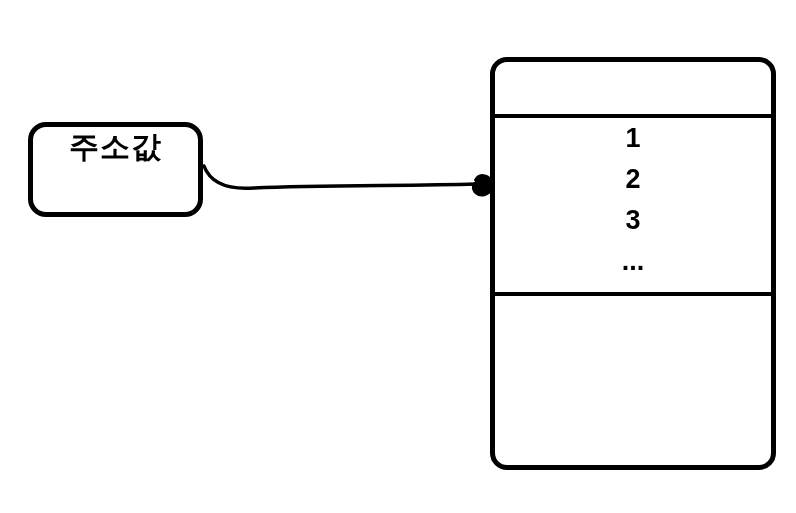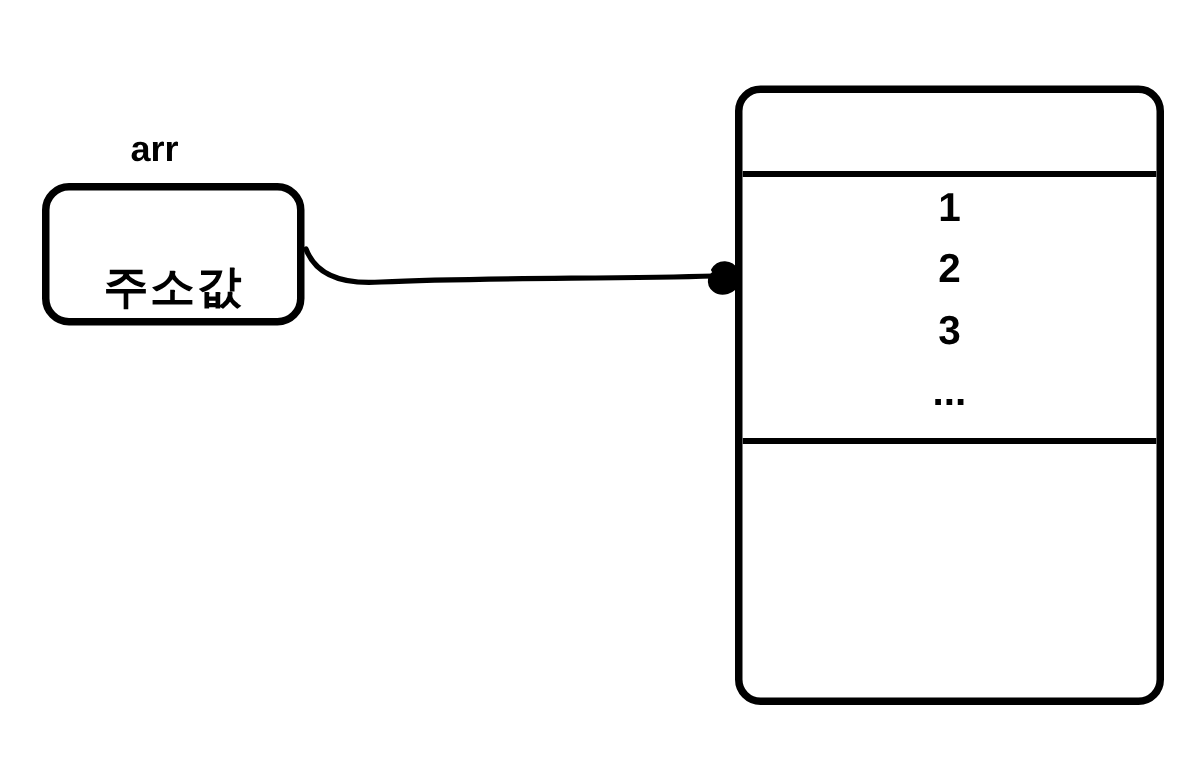--- a/index.html
+++ b/index.html
@@ -20,21 +20,21 @@
     left: 28px; top: 86px; width: 150px;
     text-align: center;
     font-size: 24px; font-weight: bold;
   }
   .arr-box {
     position: absolute;
     left: 28px; top: 122px;
     width: 175px; height: 95px;
     border: 5px solid #000000;
     border-radius: 18px;
-    display: flex; align-items: flex-end; justify-content: center;
+    display: flex; align-items: flex-start; justify-content: center;
   }
   .arr-value {
     font-size: 30px; font-weight: bold;
     letter-spacing: 1px;
   }
 
   
   .arrow-svg {
     position: absolute; left: 0; top: 0;
     width: 796px; height: 513px;
@@ -70,21 +70,20 @@
     font-size: 27px; font-weight: bold;
     text-align: center;
   }
   .mem-sec-bottom { flex: 1; }
 </style>
 </head>
 <body>
 
 <div class="canvas">
 
-  <div class="arr-label">arr</div>
 
   <div class="arr-box">
     <span class="arr-value">주소값</span>
   </div>
 
   <svg class="arrow-svg" viewBox="0 0 796 513" xmlns="http://www.w3.org/2000/svg">
     <path d="M 204 166 C 210 182 226 190 254 188 C 320 185 410 186 476 184" fill="none" stroke="#000000" stroke-width="3.5" stroke-linecap="round"></path>
     <path d="M 475 180 C 479 173 488 174 491 180 C 494 186 492 193 485 195
              C 478 197 472 192 473 186 C 474 182 478 180 481 182
              C 484 184 484 188 481 189 Z" fill="#000000" stroke="#000000" stroke-width="2" stroke-linejoin="round"></path>

